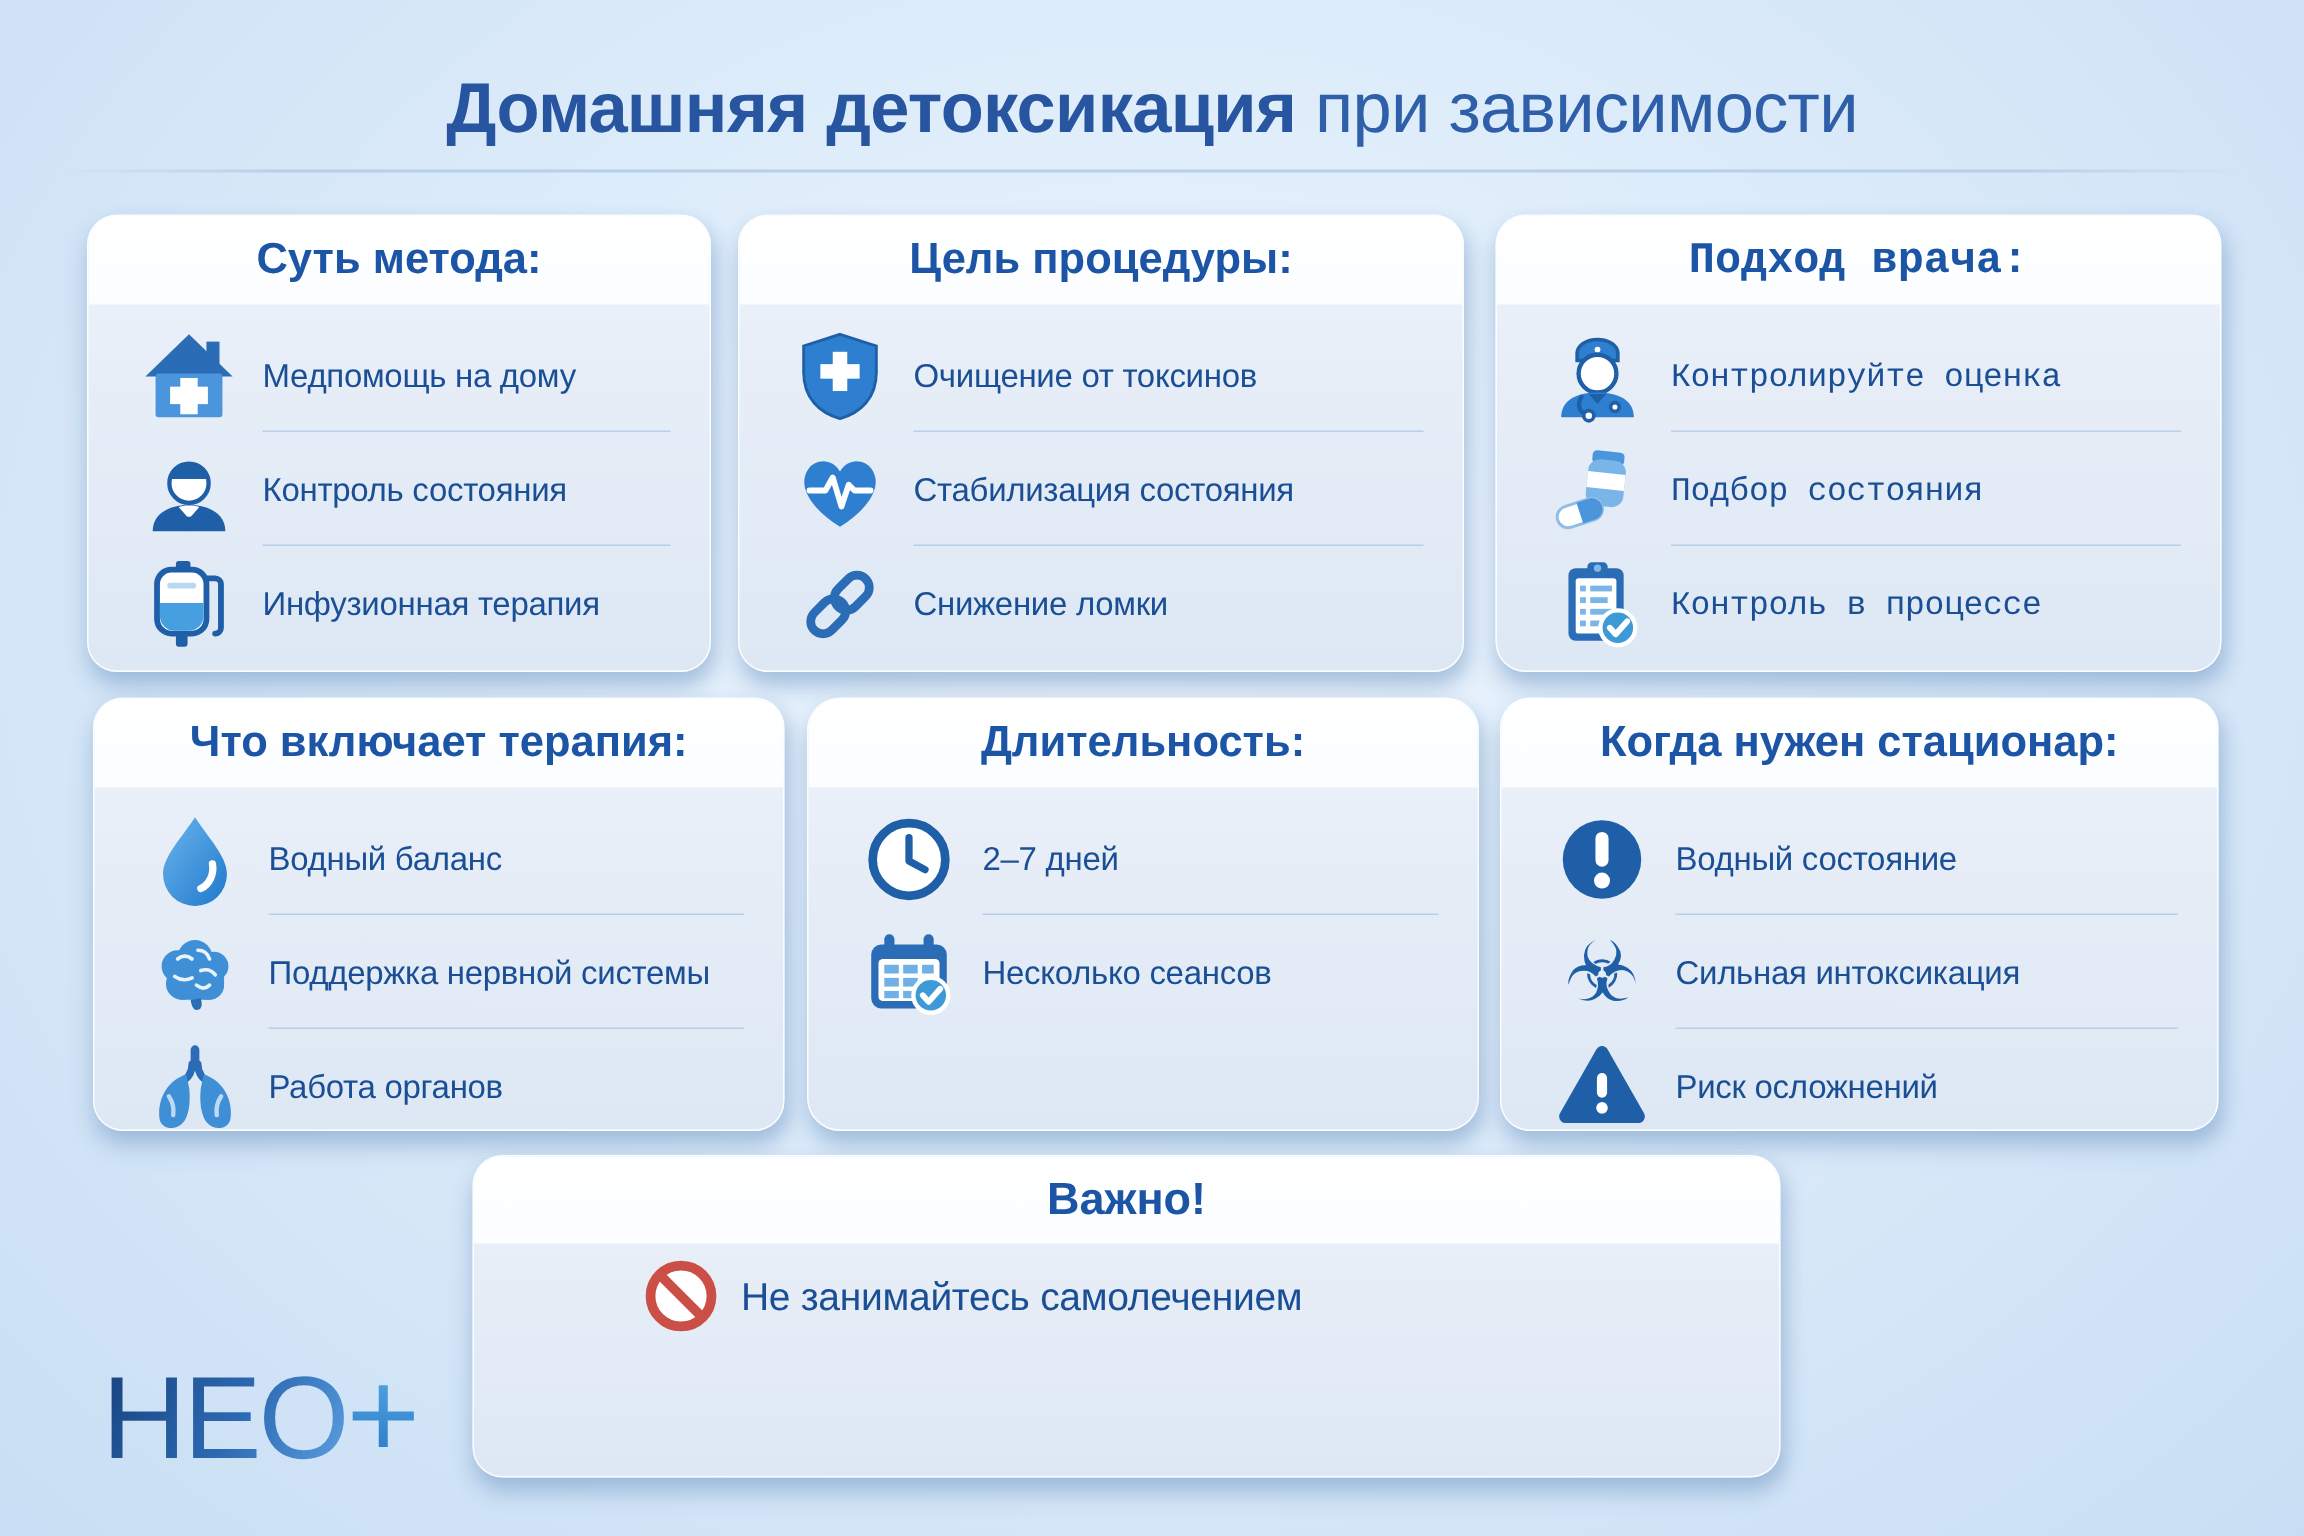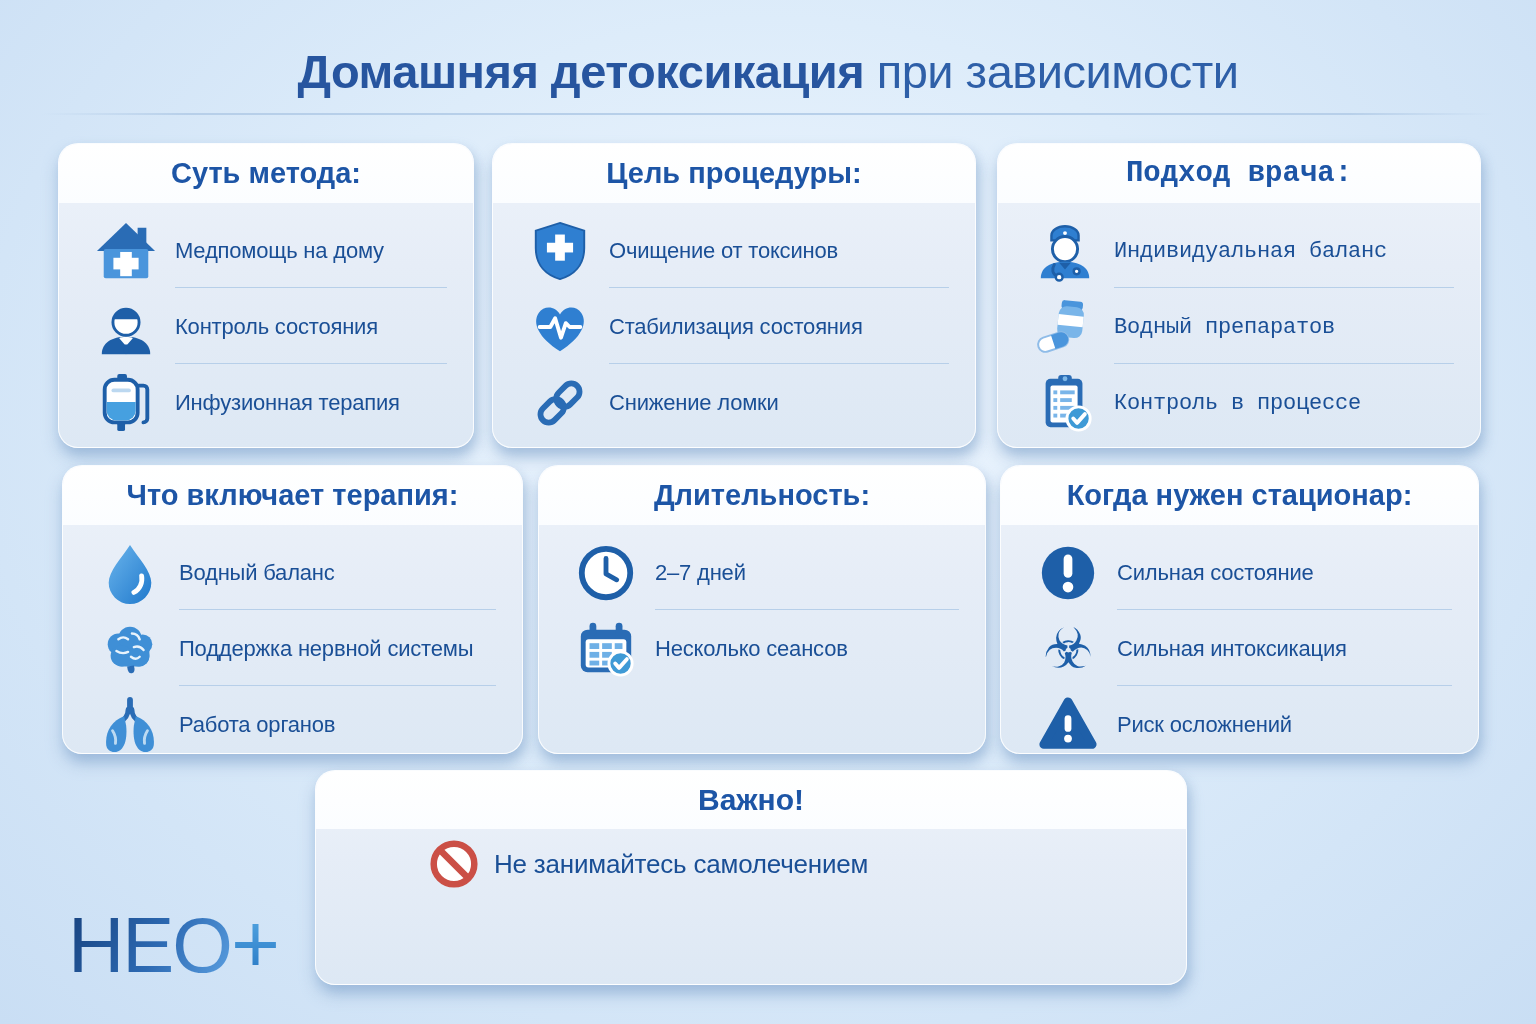--- a/index.html
+++ b/index.html
@@ -47,21 +47,21 @@
   .icon{width:62px;height:62px;flex:0 0 62px;display:flex;align-items:center;justify-content:center;}
   .icon svg{width:100%;height:100%;display:block;}
   .glyph-icon{font-family:"DejaVu Sans",sans-serif;font-size:56px;line-height:1;color:#1e5fa8;font-weight:700;}
   .label{font-size:22px;color:#1a4f96;white-space:nowrap;letter-spacing:-0.2px;}
 
   
   .card-essence {left:58px; top:143px; width:414px; height:303px;}
   .card-goal    {left:492px;top:143px; width:482px; height:303px;}
   .card-approach{left:997px;top:143px; width:482px; height:303px;font-family:Liberation Mono, monospace;}
   .card-therapy {left:62px; top:465px; width:459px; height:287px;}
-  .card-duration{left:538px;top:465px; width:446px; height:287px;}
+  .card-duration{left:538px;top:465px; width:446px; height:287px;border-radius:22px;}
   .card-hospital{left:1000px;top:465px;width:477px; height:287px;}
   .card-important{left:315px;top:770px;width:870px; height:213px;}
 
   
   .card-important .card-head{height:58px;font-size:30px;}
   .imp-body{padding-top:6px;}
   .imp-row1{display:flex;align-items:center;gap:14px;height:58px;padding-left:112px;}
   .imp-row1 .icon{width:52px;height:52px;flex:0 0 52px;}
   .imp-rows23{display:flex;align-items:center;gap:8px;padding-left:160px;}
   .imp-doctor{width:80px;height:100px;flex:0 0 80px;}
@@ -342,29 +342,29 @@
 
   <section class="card card-approach">
     <div class="card-head">Подход врача:</div>
     <div class="card-body">
       <div class="item">
         <span class="icon">
             <svg viewBox="0 0 64 64">
               <use href="#sym-doctor-cap"></use>
             </svg>
           </span>
-        <span class="label">Индивидуальная баланс</span>
+        <span class="label">Контролируйте оценка</span>
       </div>
       <div class="item">
         <span class="icon">
             <svg viewBox="0 0 64 64">
               <use href="#sym-pills"></use>
             </svg>
           </span>
-        <span class="label">Водный препаратов</span>
+        <span class="label">Подбор состояния</span>
       </div>
       <div class="item">
         <span class="icon">
             <svg viewBox="0 0 64 64">
               <use href="#sym-clipboard"></use>
             </svg>
           </span>
         <span class="label">Контроль в процессе</span>
       </div>
     </div>
@@ -424,21 +424,21 @@
 
   <section class="card card-hospital">
     <div class="card-head">Когда нужен стационар:</div>
     <div class="card-body">
       <div class="item">
         <span class="icon">
             <svg viewBox="0 0 64 64">
               <use href="#sym-excl-circle"></use>
             </svg>
           </span>
-        <span class="label">Сильная состояние</span>
+        <span class="label">Водный состояние</span>
       </div>
       <div class="item">
         <span class="icon glyph-icon">☣</span>
         <span class="label">Сильная интоксикация</span>
       </div>
       <div class="item">
         <span class="icon">
             <svg viewBox="0 0 64 64">
               <use href="#sym-warning"></use>
             </svg>

